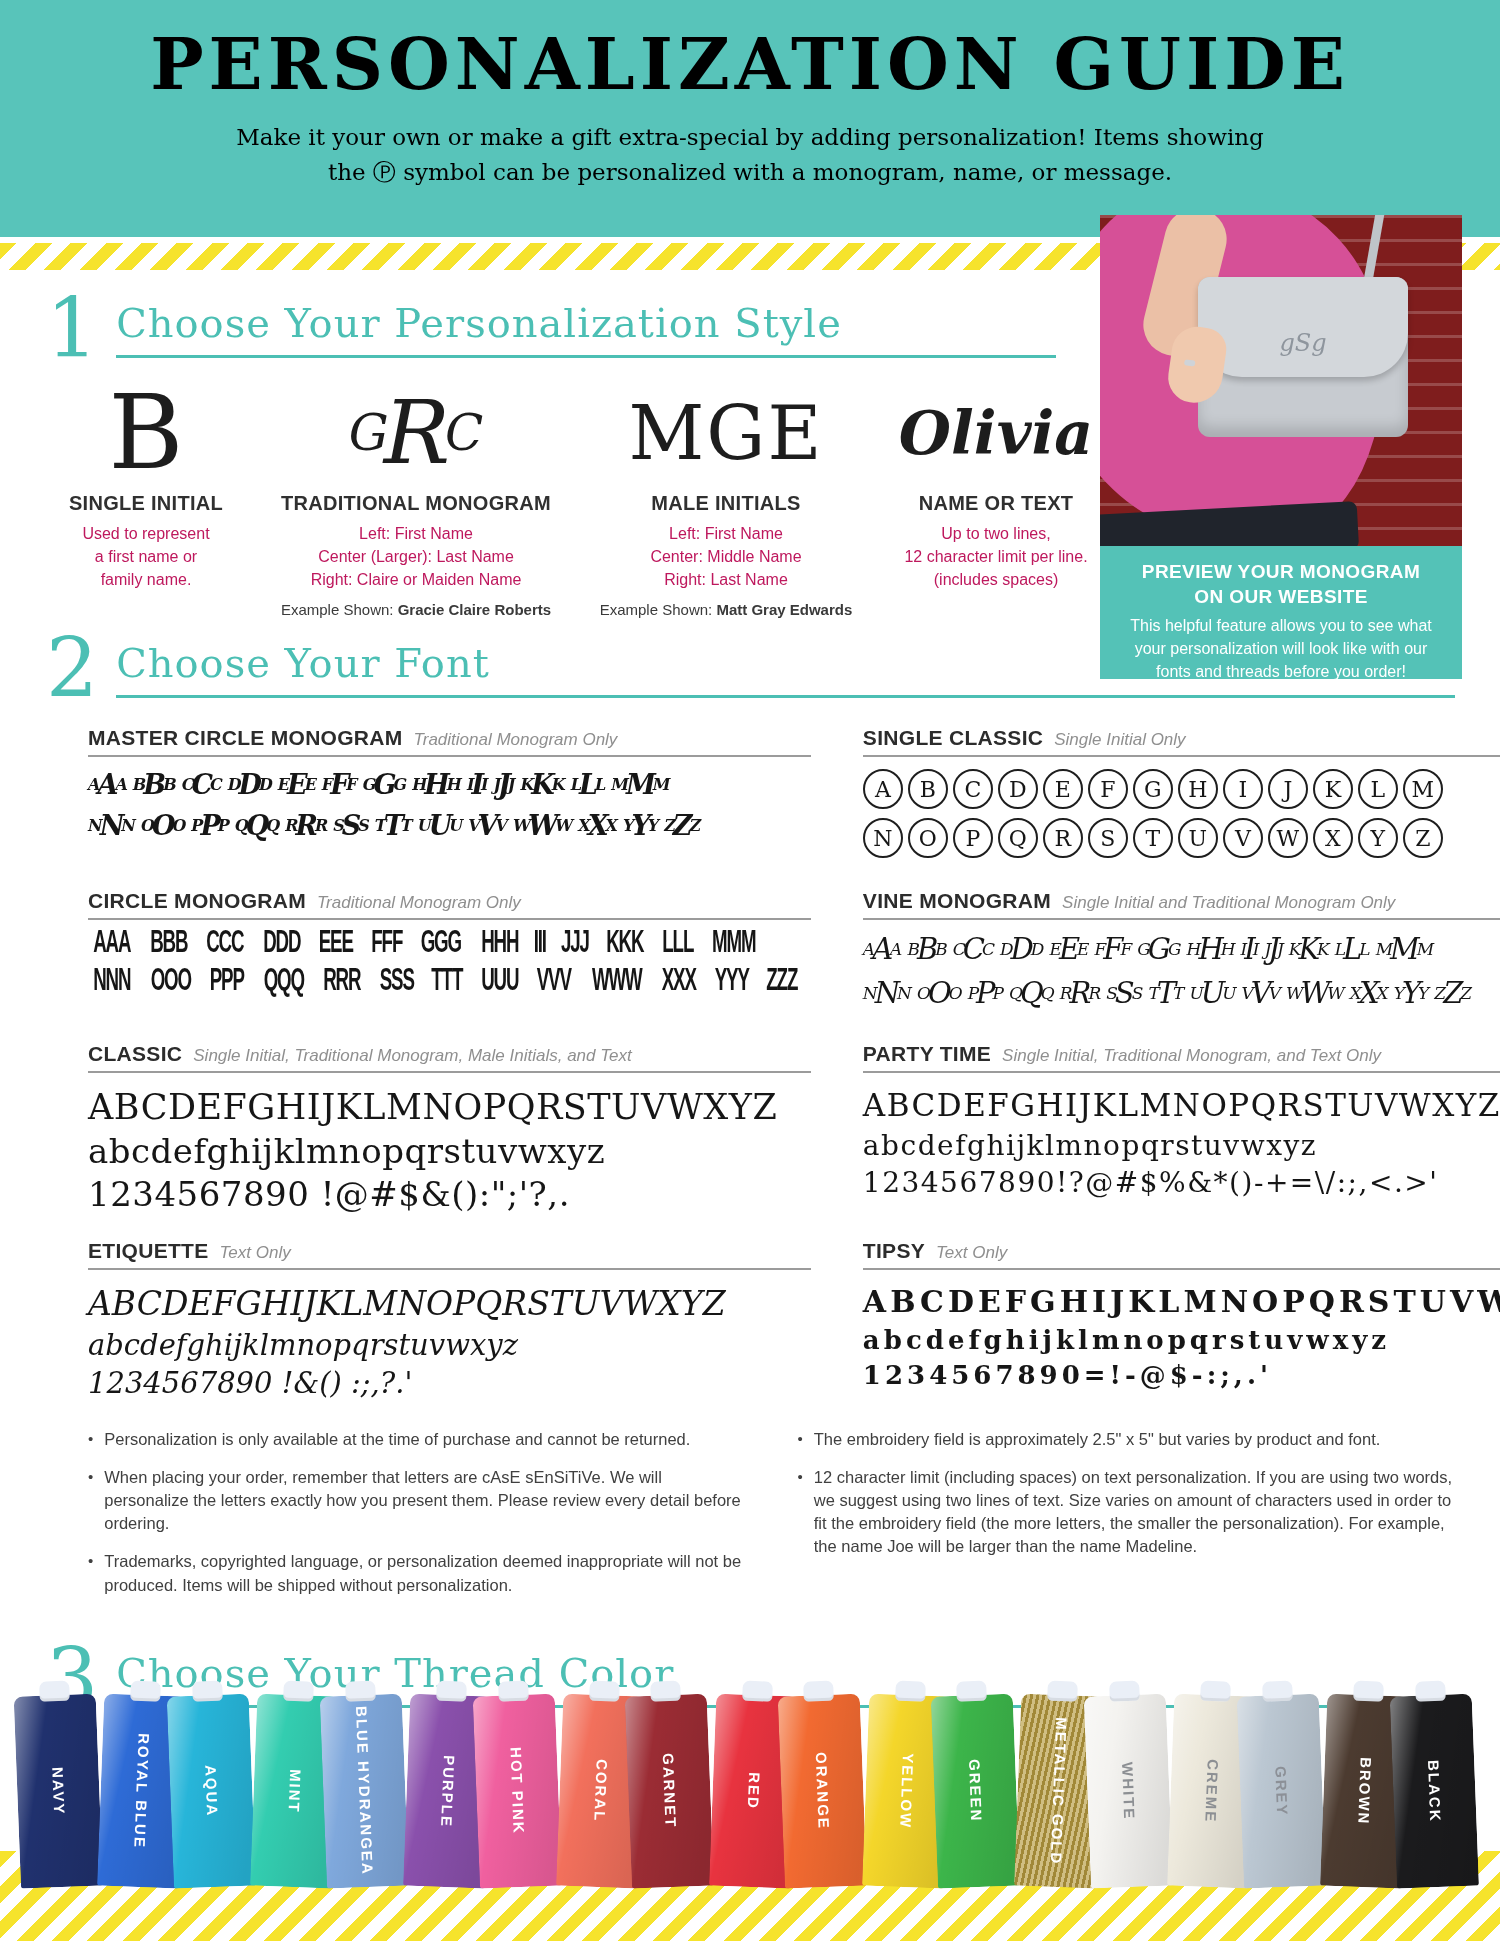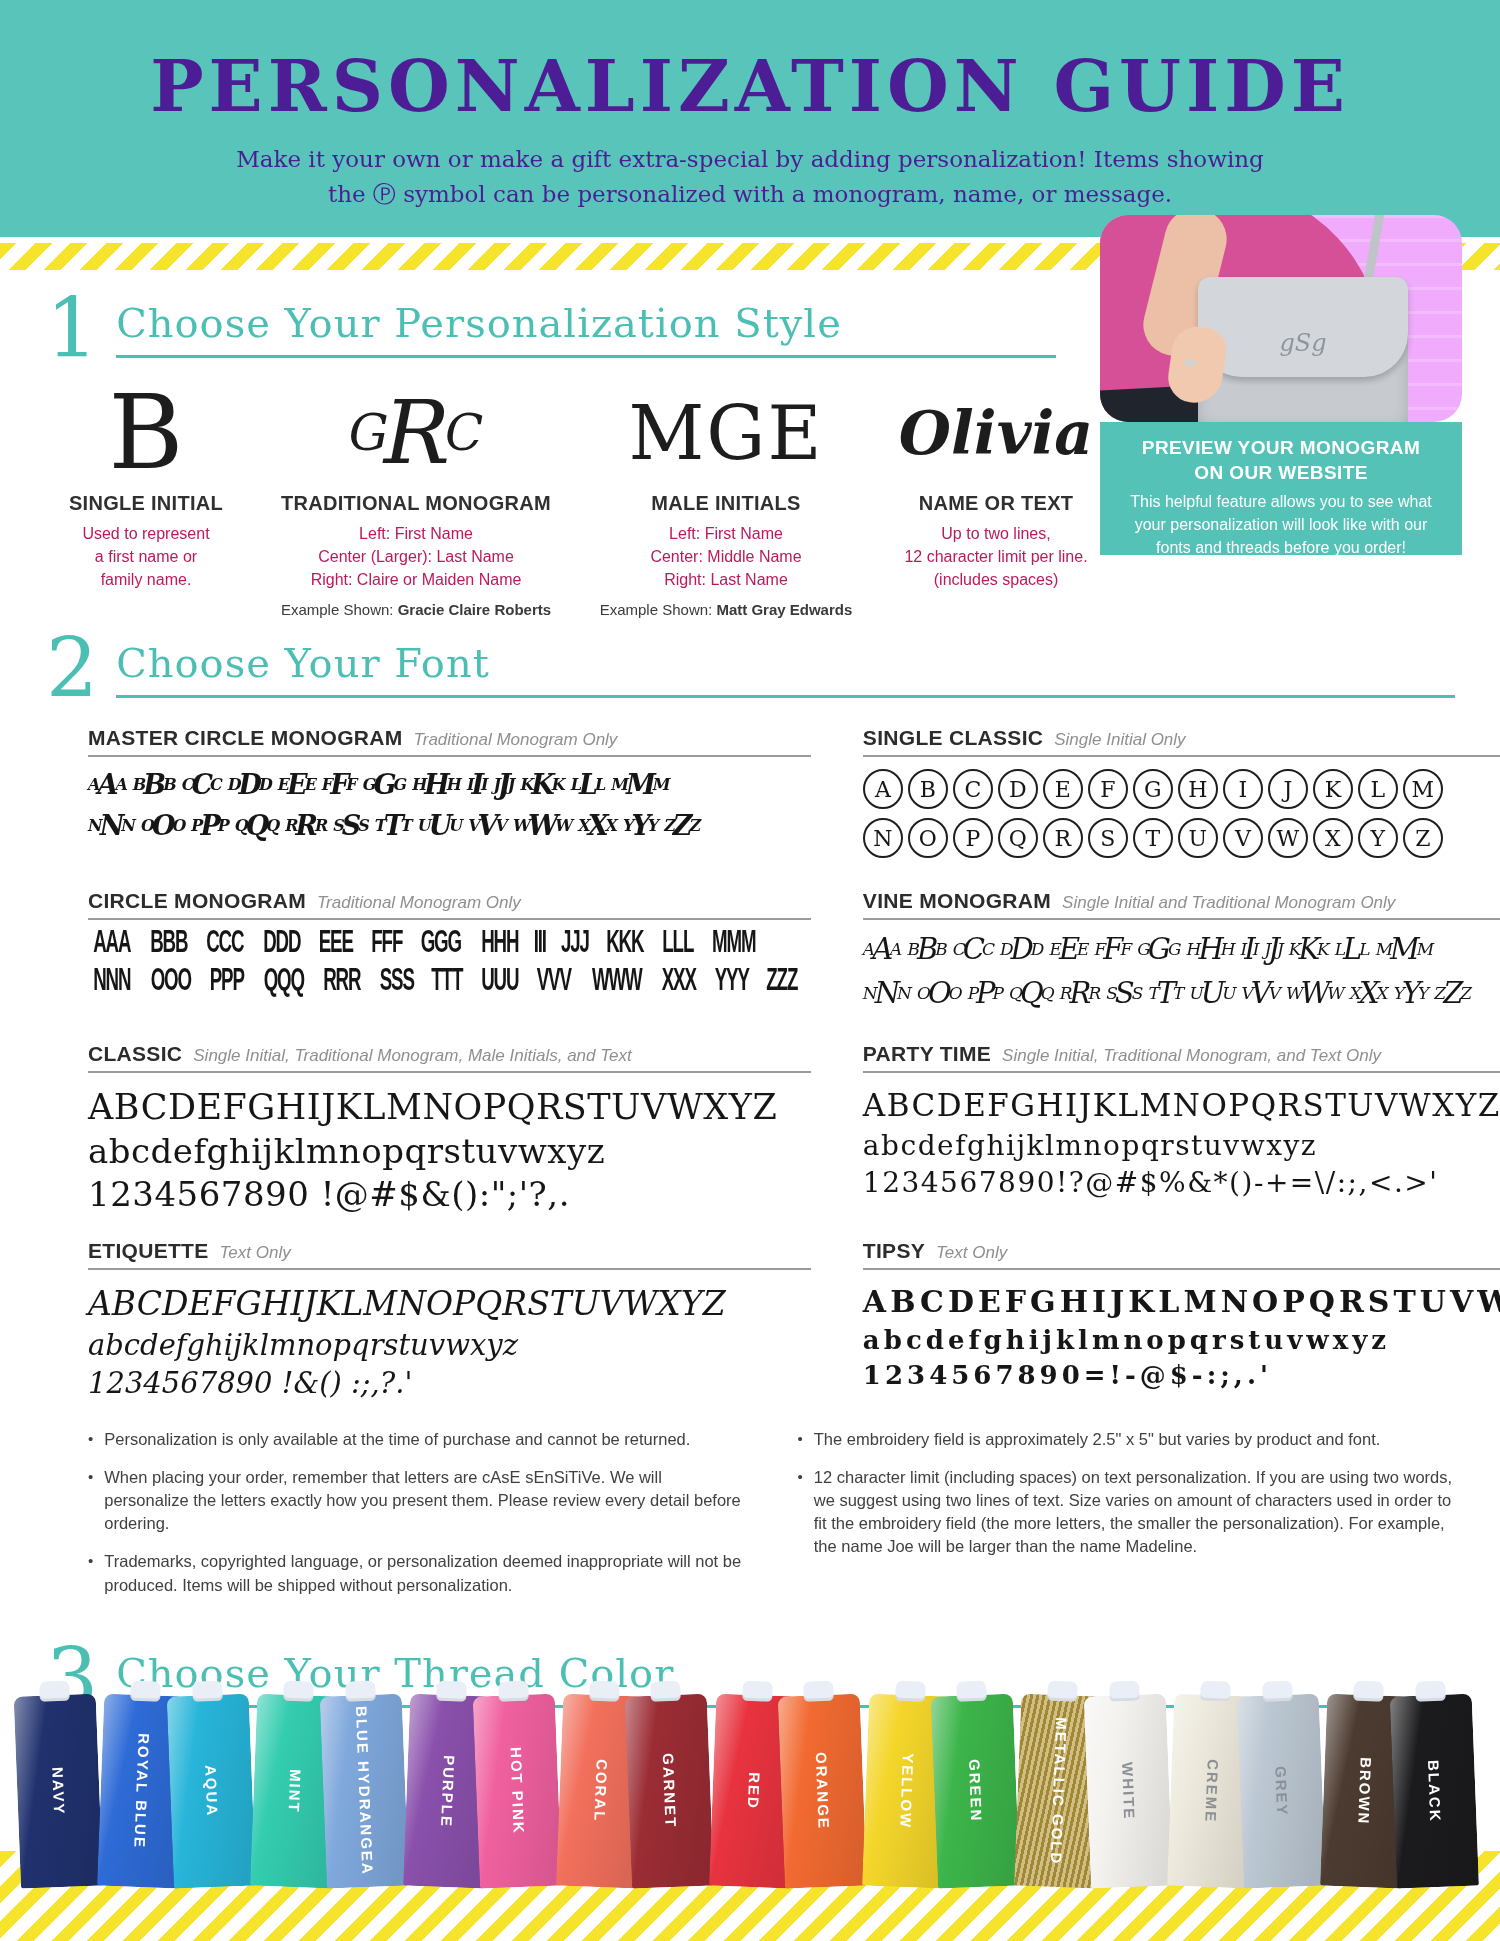--- a/index.html
+++ b/index.html
@@ -1,22 +1,22 @@
 <!DOCTYPE html>
 <html><head>
 <meta charset="utf-8">
 <style>
   html,body{margin:0;padding:0;background:#e9e9e9;}
   .page{position:relative;width:1500px;height:1941px;background:#fff;overflow:hidden;
         font-family:"Liberation Sans",sans-serif;color:#3e3e3e;margin:0 auto;}
   :root{--teal:#4CBFB4;--teal-dk:#45b9ae;--yellow:#F6E32C;}
 
   
-  .header{height:237px;background:#58C4BA;text-align:center;color:#4c1d95;
-          padding-top:44px;box-sizing:border-box;}
+  .header{height:237px;background:#58C4BA;text-align:center;color:#000000;
+          padding-top:22px;box-sizing:border-box;}
   .page-title{font-family:"DejaVu Serif",serif;font-weight:700;font-size:71px;
               letter-spacing:5px;margin:0 0 14px 0;}
   .sub{font-family:"DejaVu Serif",serif;font-size:23px;line-height:1.5;margin:0;}
 
   
   .stripe-band{background:repeating-linear-gradient(135deg,var(--yellow) 0 12px,#fff 12px 25px);}
   .stripe-top{height:27px;margin-top:6px;}
   .stripe-bottom{position:absolute;left:0;right:0;bottom:0;height:90px;z-index:1;}
 
   
@@ -41,21 +41,21 @@
   .sample-script{font-family:"DejaVu Serif",serif;font-style:italic;font-weight:700;font-size:60px;line-height:1;}
   .mg-side{font-family:"DejaVu Serif",serif;font-style:italic;font-size:50px;}
   .mg-mid{font-family:"DejaVu Serif",serif;font-style:italic;font-size:88px;margin:0 -5px;}
   .style-name{font-size:20px;font-weight:700;color:#303030;letter-spacing:.3px;margin-top:8px;}
   .style-desc{font-size:16px;color:#be185d;line-height:1.45;margin-top:7px;}
   .style-example{font-size:15px;color:#3a3a3a;margin-top:10px;}
   .style-example-value{font-weight:700;}
 
   
   .photo-card{position:absolute;top:215px;right:38px;width:362px;z-index:6;}
-  .photo{position:relative;height:207px;background:#f0abfc;overflow:hidden;border-radius:28px;}
+  .photo{position:relative;height:331px;background:#7f1d1d;overflow:hidden;}
   .photo::before{content:"";position:absolute;inset:0;
      background:repeating-linear-gradient(180deg,rgba(255,255,255,.20) 0 3px,rgba(0,0,0,0) 3px 24px);}
   .blouse{position:absolute;left:-42px;top:-34px;width:326px;height:366px;background:#D65097;
           border-radius:46% 54% 40% 60%/50% 46% 54% 50%;transform:rotate(-8deg);}
   .pants{position:absolute;left:-8px;bottom:-10px;width:266px;height:48px;background:#20242C;
          transform:rotate(-3deg);border-radius:8px;}
   .arm{position:absolute;left:54px;top:-8px;width:62px;height:150px;background:#EBC0A6;
        border-radius:34px;transform:rotate(14deg);z-index:2;}
   .bag{position:absolute;left:98px;top:62px;width:210px;height:160px;background:#C7CBD0;
        border-radius:12px;z-index:2;box-shadow:inset 0 -10px 14px rgba(0,0,0,.15);}

